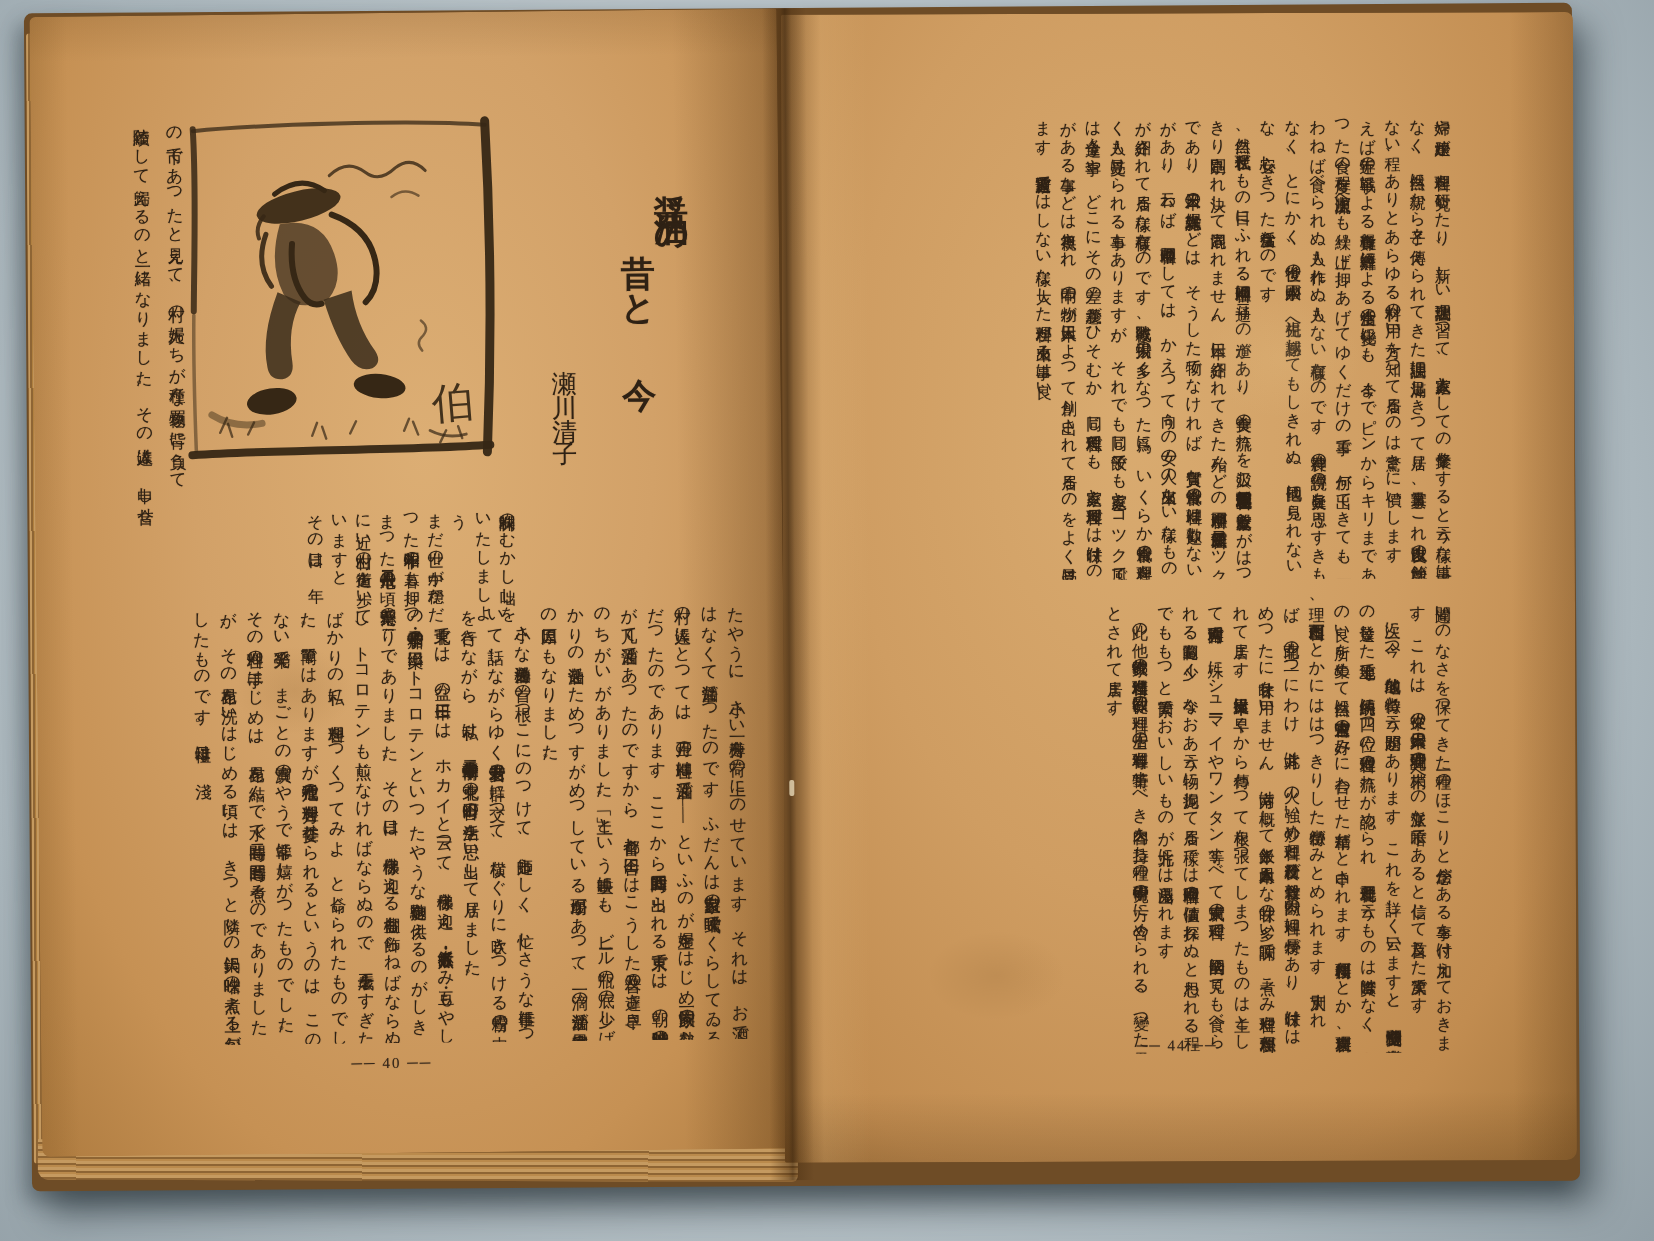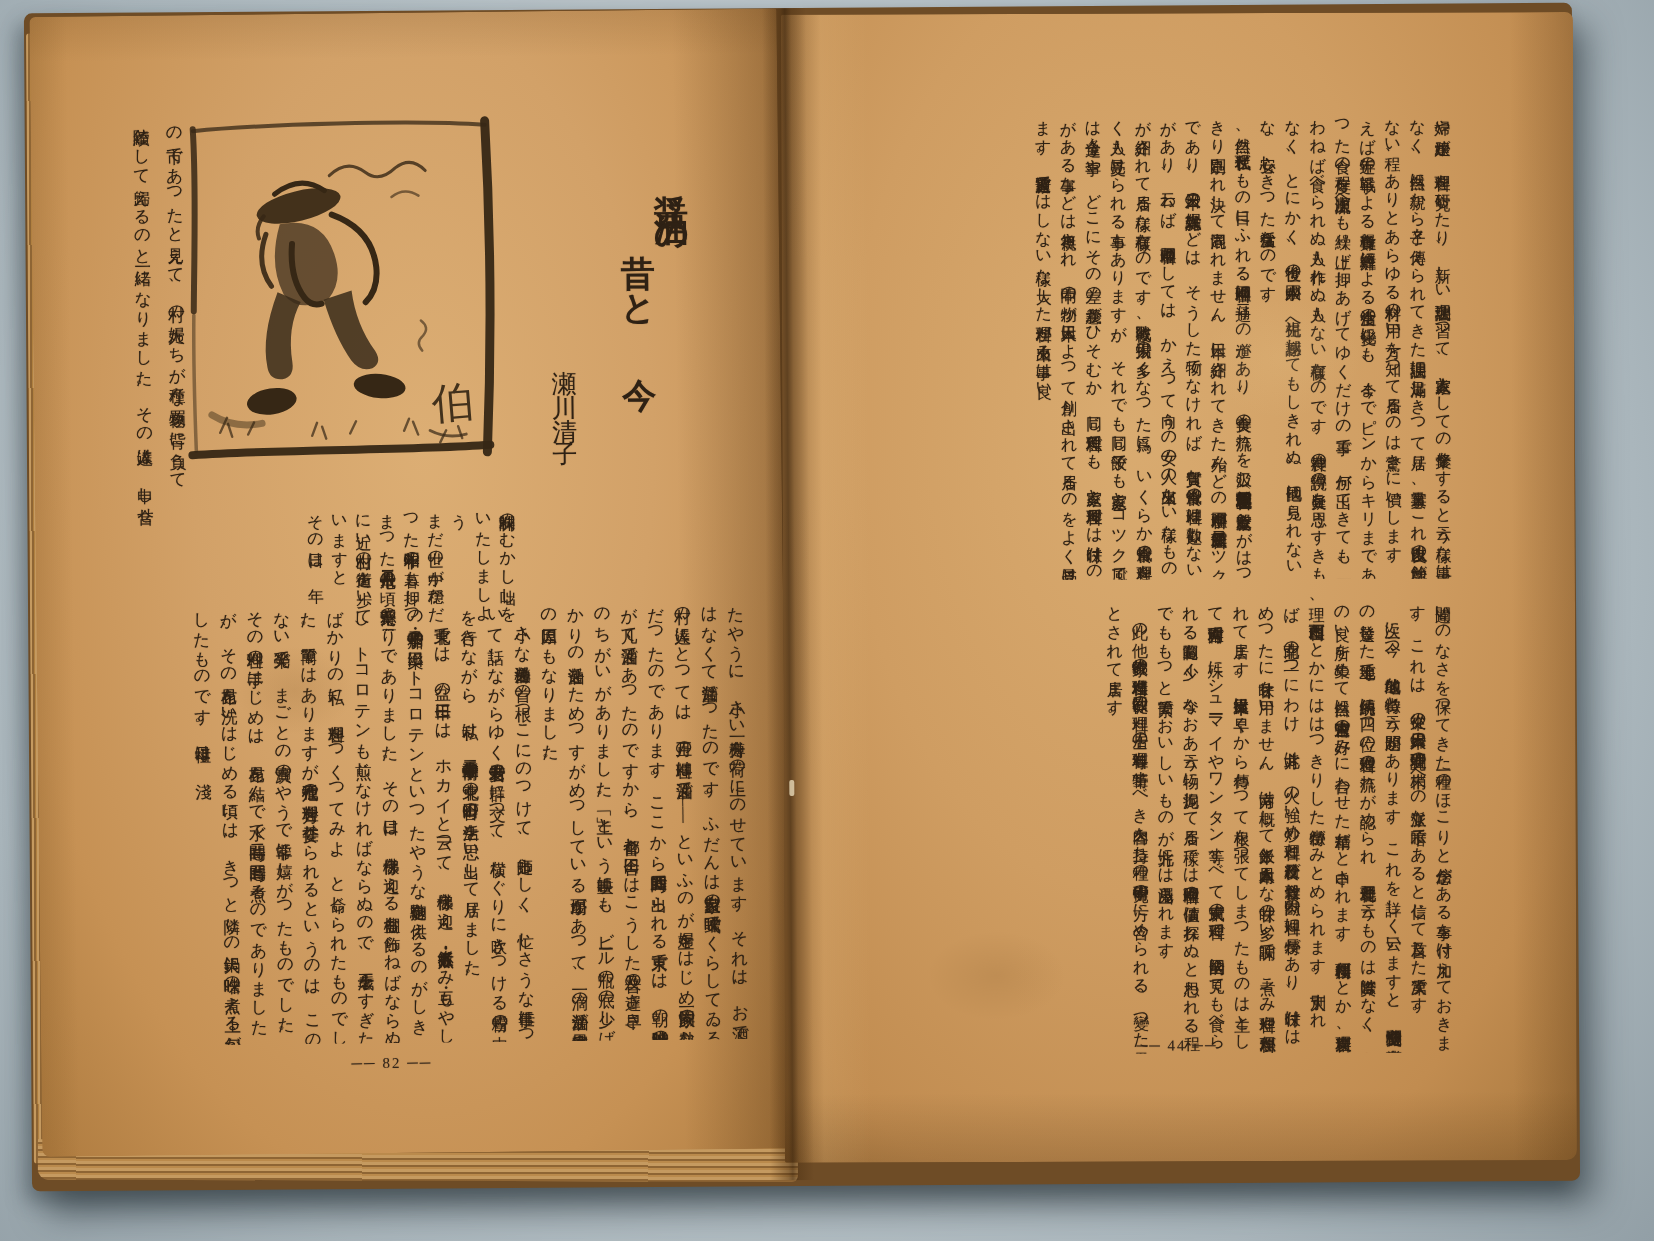--- a/index.html
+++ b/index.html
@@ -149,21 +149,21 @@
 
       <div class="vtext title-col1">醤油の</div>
       <div class="vtext title-col2">昔と今</div>
       <div class="vtext author">瀬川清子</div>
       <div class="vtext intro">調味料のむかし咄しをいたしましよう
 まだ世の中が穩かだつた昭和十年の暮も押しつまつた十二月二十七八日の頃、千葉縣の久留里町に近い山村の街道を歩いていますと
 その日は、年</div>
       <div class="vtext body-left">たやうに、小さい一升樽を荷の上にのせています。それは、お酒ではなくて醤油だつたのです。ふだんは自家製の味噌一式でくらしてゐる村の人達にとつては、正月の料理は醤油で――といふのが主婦をはじめ家族一同の熱心な期待だつたのであります。ここから四五時間で出られる東京では、朝の味噌汁以外の味付が凡て醤油であつたのですから、都會と田舎にはこうした普及の遲さ早さのちがいがありました。「土」という映畫にも、ビール瓶の底の少しばかりの醤油をためつすがめつしている場面があつて、一滴の醤油が家庭風波の原因にもなりました。
 　小さな醤油樽を首の根つこにのつけて、師走らしく、忙しさうな仕事について話しながらゆく老若男女の群に交つて、横なぐりに吹きつける粉雪の中を行きながら、私は、二十年前二十五年前の東北の田舎町の生活を思い出して居りました。
 　東北では、盆の十三日には、ホカイと云つて、佛樣を迎え、赤飯・煮〆・瓜もみ・豆もやしの辛子和・茄子の田樂にトコロテンといつたやうな御馳走を供えるのがしきたりでありました。その日は、佛樣を迎える盆棚も飾らねばならぬし、トコロテンも煎じなければならぬので、十三歳をすぎたばかりの私に、料理をつくつてみよ、と命じられたものでした。簡單ではありますが七種八種の料理方を委任せられるというのは、この上ない光榮で、まゝごとの實演のやうで非常に嬉しがつたものでした。その料理の手はじめは、昆布を結んで水で二時間も三時間も煮るのでありましたが、その昆布を洗いはじめる頃には、きつと隣りの大鍋に味噌の煮え上る匂がしたものです。祖母は、淺</div>
-      <div class="pageno pageno-left">── 82 ──</div>
+      <div class="pageno pageno-left">── 40 ──</div>
     </div>
 
     <div class="page page-right">
       <div class="vtext upper-right">婦や娘達が、料理を研究したり、新しい調理法を習つて、家庭人としての修業をすると云う樣な事は全々必要なく、自然に親から子々と傳えられてきた調理法に滿足しきつて居り、事實又、これ以上改良の餘地がない程、ありとあらゆる材料の用い方を知つて居るのは驚きに價いします。例えば近年の戰爭による食糧難と經濟難による食生活の變化にも、今までピンからキリまであつた食の程度を順次上流へも繰り上げ押しあげてゆくだけの事で、何が出てきても、誰一人習わねば食べられぬ人も作れぬ人もない有樣なのです。神農の傳説の眞疑を思うすきもなく、とにかく、後世の中國人が、祖先へ感謝してもしきれぬ、他國に見られない不思議な、安心しきつた食生活なのです。
 　自然、現代私どもの目にふれる中國料理に二通りの道があり、美食の流れを汲む飯館子料理（料理屋料理）と一般家庭食とがはつきり區別され決して混同されません。日本に紹介されてきた殆んどの中國料理が飯館子料理又コツク料理であり、又日本の婦人雜誌などは、そうした物でなければ、質實な常食風の料理は歡迎しない傾向があり、云わば、中國料理としては、かえつて向うの女の人の出來ない樣なものが紹介されて居る樣な有樣なのです。敗戰後、引揚人の多くなつた爲に、いくらか常食風の料理を嚐く人も見受けられる事もありますが、それでも同じ餃子でも家庭とコツク風では全々違う事や、どこにその差の意義がひそむか、同じ魚料理でも、家庭と料理屋では味付けの差がある事などは無視され、中間の物が日本人によつて創り出されて居るのをよく見受けます。普通家庭ではしない樣な大した料理が出來る事は良い</div>
       <div class="vtext lower-right">間違いのなさを保つてきた一種のほこりと信念がある事を付け加えておきます。これは、從來の日本婦人の調理研究の末梢への立派な暗示であると信じて言及した次第です。
 　次に今一つ、地域的な特徴と云う問題があります。これを詳しく云いますと、昔交通機關や商業の發達した土地等で、傳統的に四つ位の料理道の流れが認められ、北平料理と云うものは實際はなく、各地方の良い所を集めて自然に宮中官人達の好みに合わせた精華だと申されます。楊州料理だとか、廣東料理、山東料理、山西料理だとかにははつきりした特徴がみとめられます。大別すれば、南北の二つにわけ、北方は、火の強い炒め料理と粉食及び雜穀食、獸肉の料理に特長があり、味付けはめつたに甘味を用いません。南方は概して米飯と日本人向きな甘味の多い調味で、煮こみ料理や魚料理が優れて居ます。從來日本に早くから傳わつて根を張つてしまつたものは主として南方料理で、殊にシューマイやワンタン等すべて廣東式の料理で、全國的に見ても食べられる範圍も少く、今なおあゝ云う物に拘泥して居る樣では中國料理の價値は探れぬと思われる程、麵食でももつと簡素でおいしいものが北方には澤山見られます。
 　此の他、佛教家の精進料理、回教徒の料理、居士の料理等も特筆すべき内容を持ち一種の學術研究の方に含められる、變つた世界とされて居ます。</div>
       <div class="pageno pageno-right">── 44 ──</div>
     </div>

